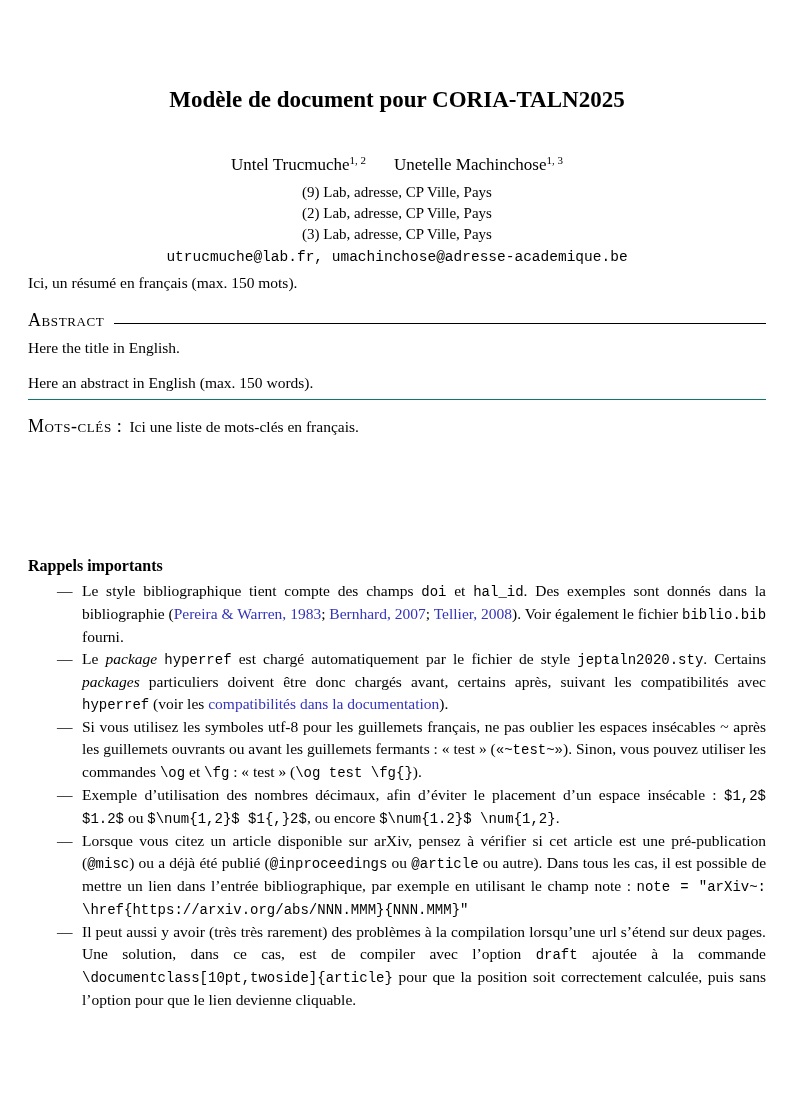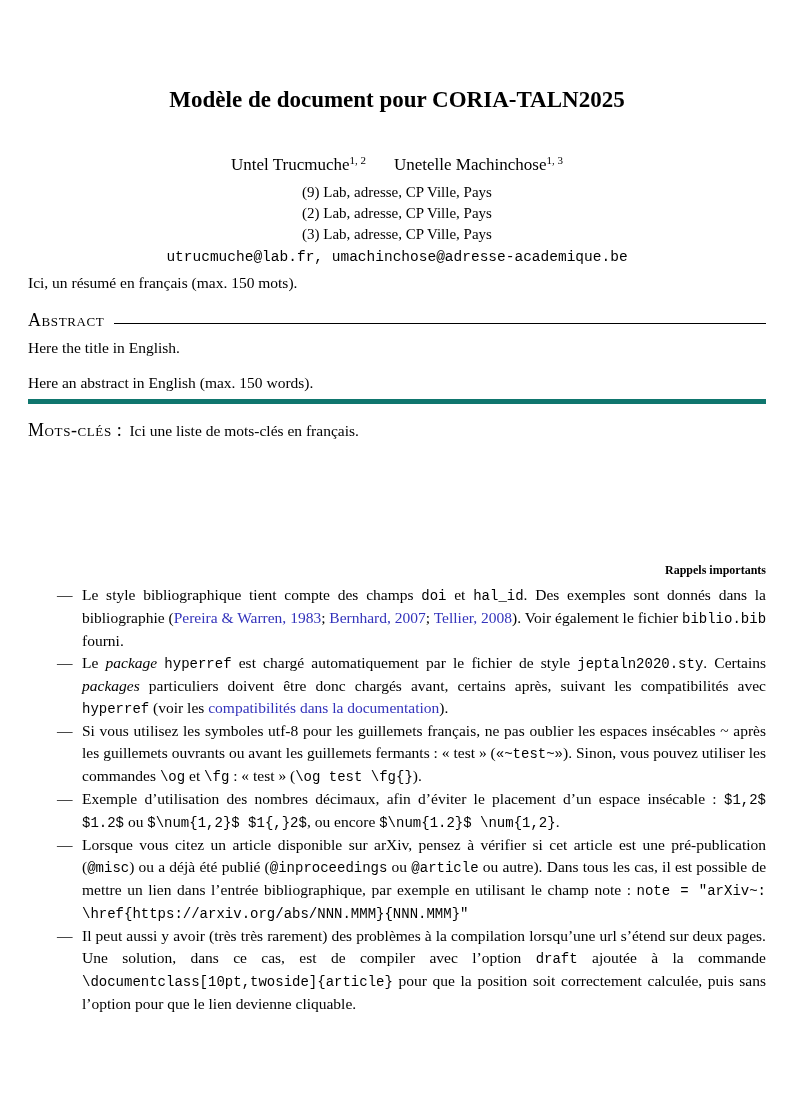--- a/index.html
+++ b/index.html
@@ -46,31 +46,30 @@
     letter-spacing: 0.6px;
     white-space: nowrap;
     line-height: 22px;
   }
   .sec-rule { flex: 1; height: 1px; background: #000; margin-left: 10px; margin-top: 7px; }
   .body-text { font-size: 15.5px; line-height: 22px; margin-top: 4px; }
   .bold { font-weight: normal; }
   .abstract-title { margin-top: 6px; }
   .abstract-text {
     margin-top: 13px;
-    border-bottom: 5px solid #0f766e;
+    border-bottom: 1px solid #0f766e;
     padding-bottom: 5px;
   }
   .kw-line { margin-top: 15px; font-size: 15.5px; line-height: 24px; }
   .kw-line .sec-label { margin-right: 7px; }
   .rappels-heading {
     margin-top: 116px;
-    font-size: 12px;
+    font-size: 16px;
     font-weight: bold;
     line-height: 22px;
-    text-align: right;
   }
   .rappels-list { margin-top: 3px; margin-left: 29px; }
   .li { display: flex; }
   .li-dash { flex: 0 0 25px; font-size: 15.5px; line-height: 22px; }
   .li-text { flex: 1; font-size: 15.5px; line-height: 22px; text-align: justify; }
   .seg-p { }
   .seg-i { font-style: italic; }
   .seg-m { font-family: "Liberation Mono", monospace; font-size: 14px; }
   .seg-l { color: var(--link, #3333bb); cursor: pointer; }
 </style>

